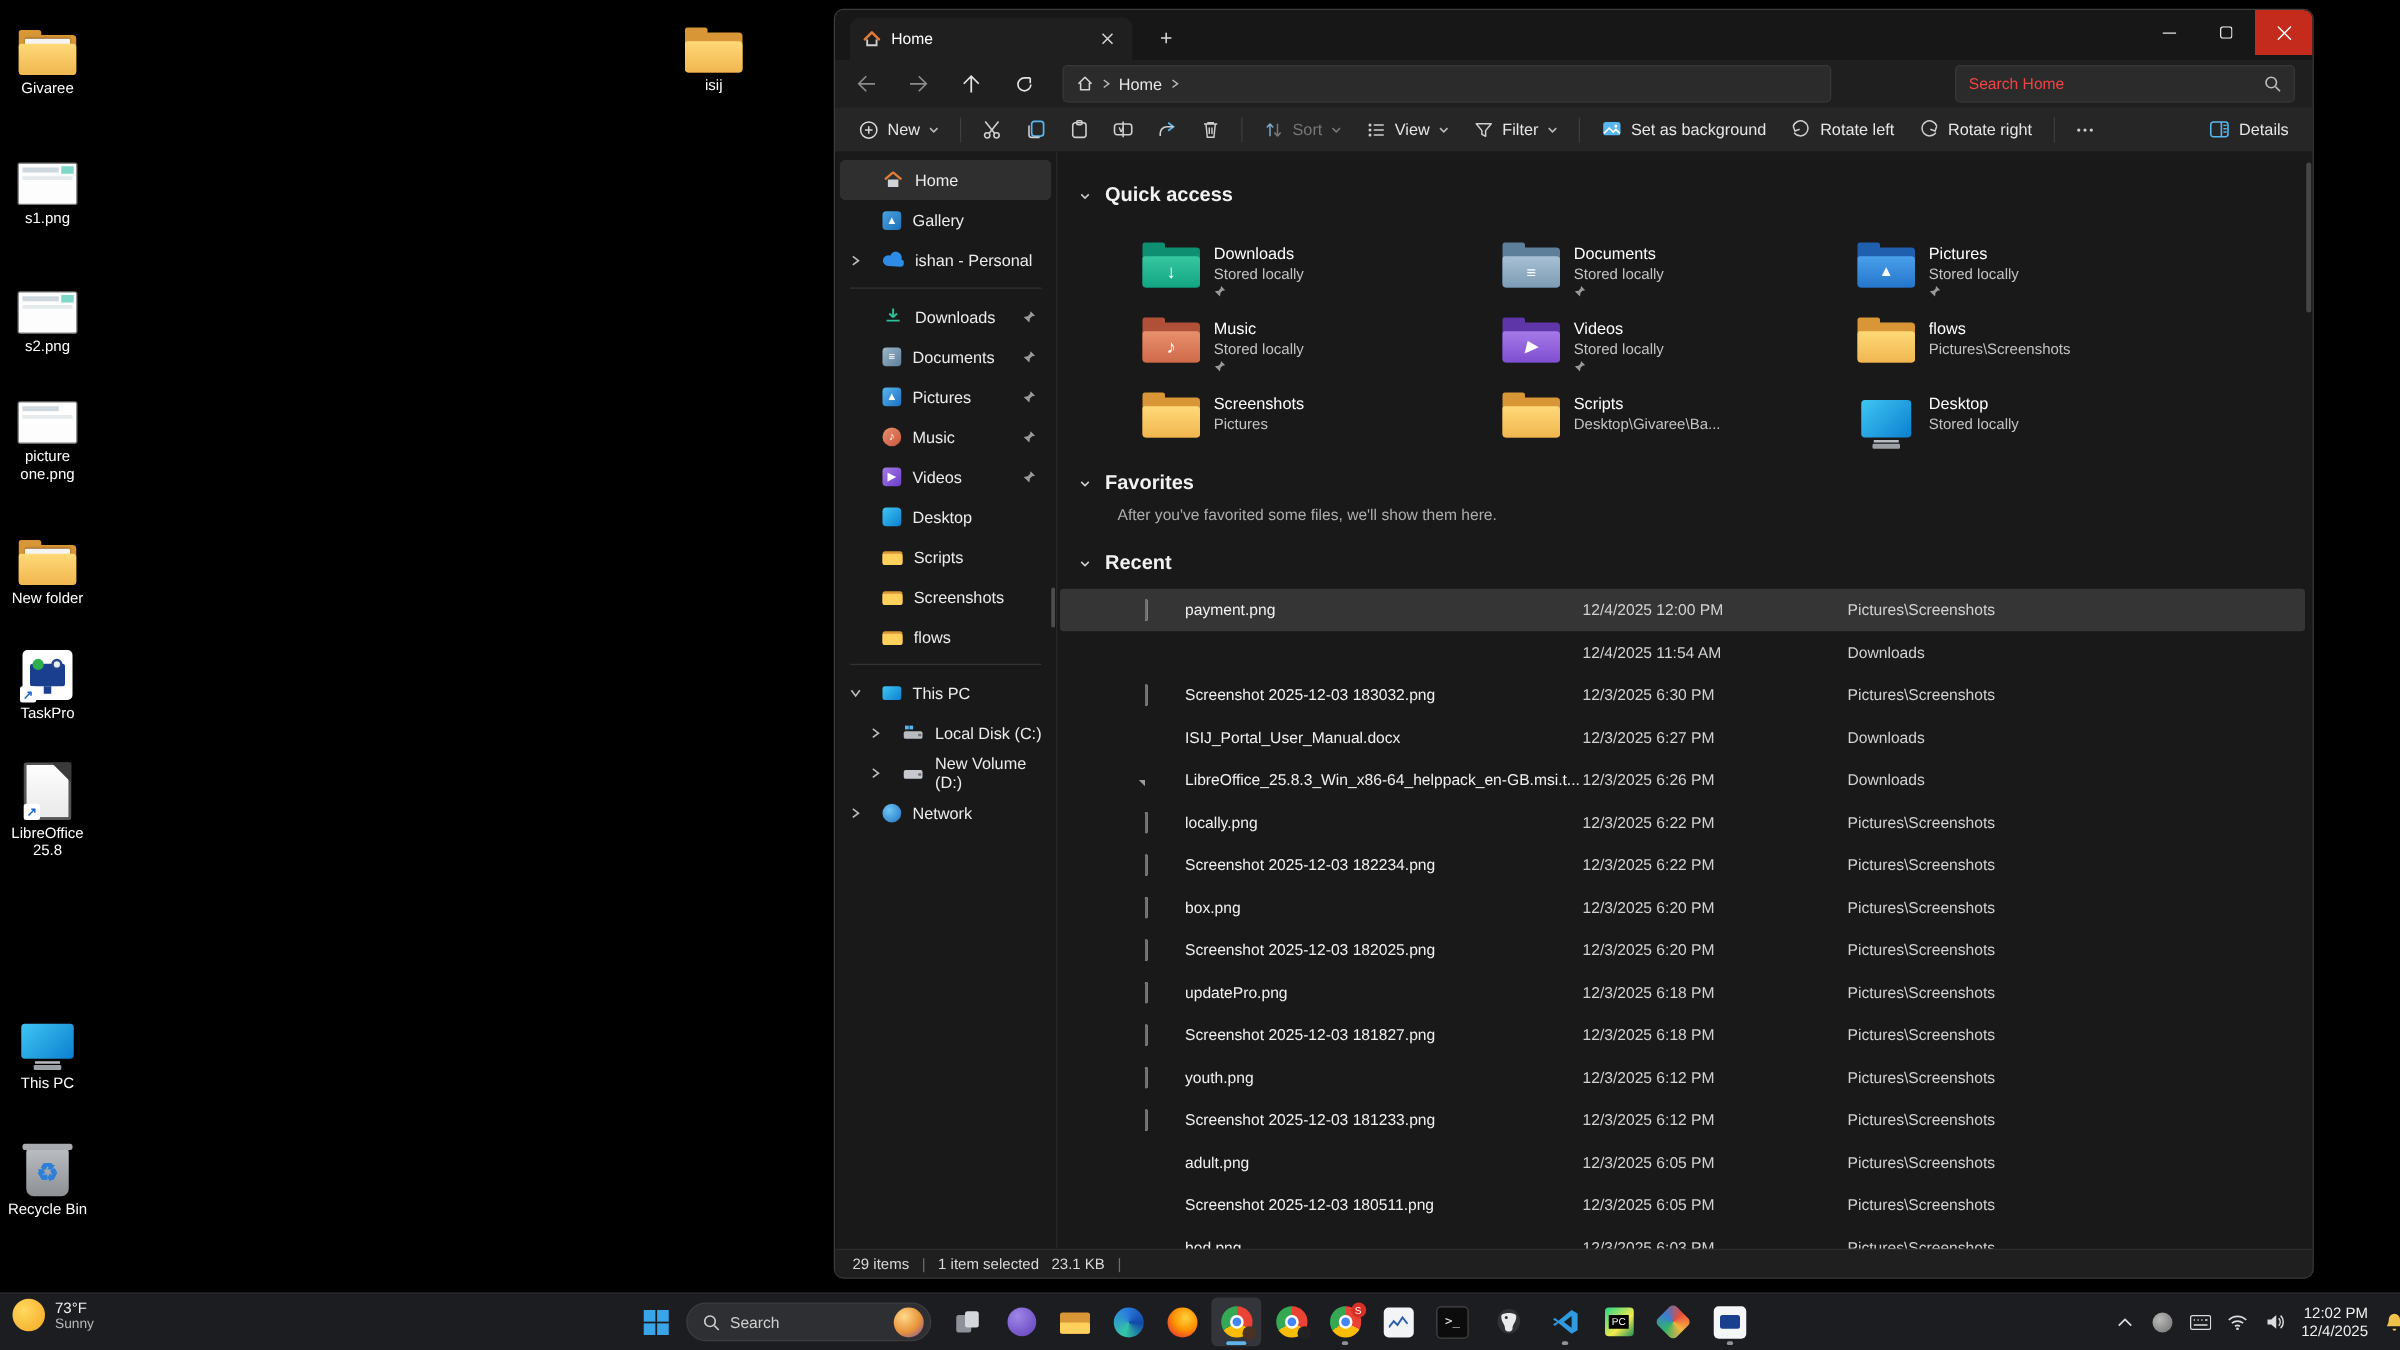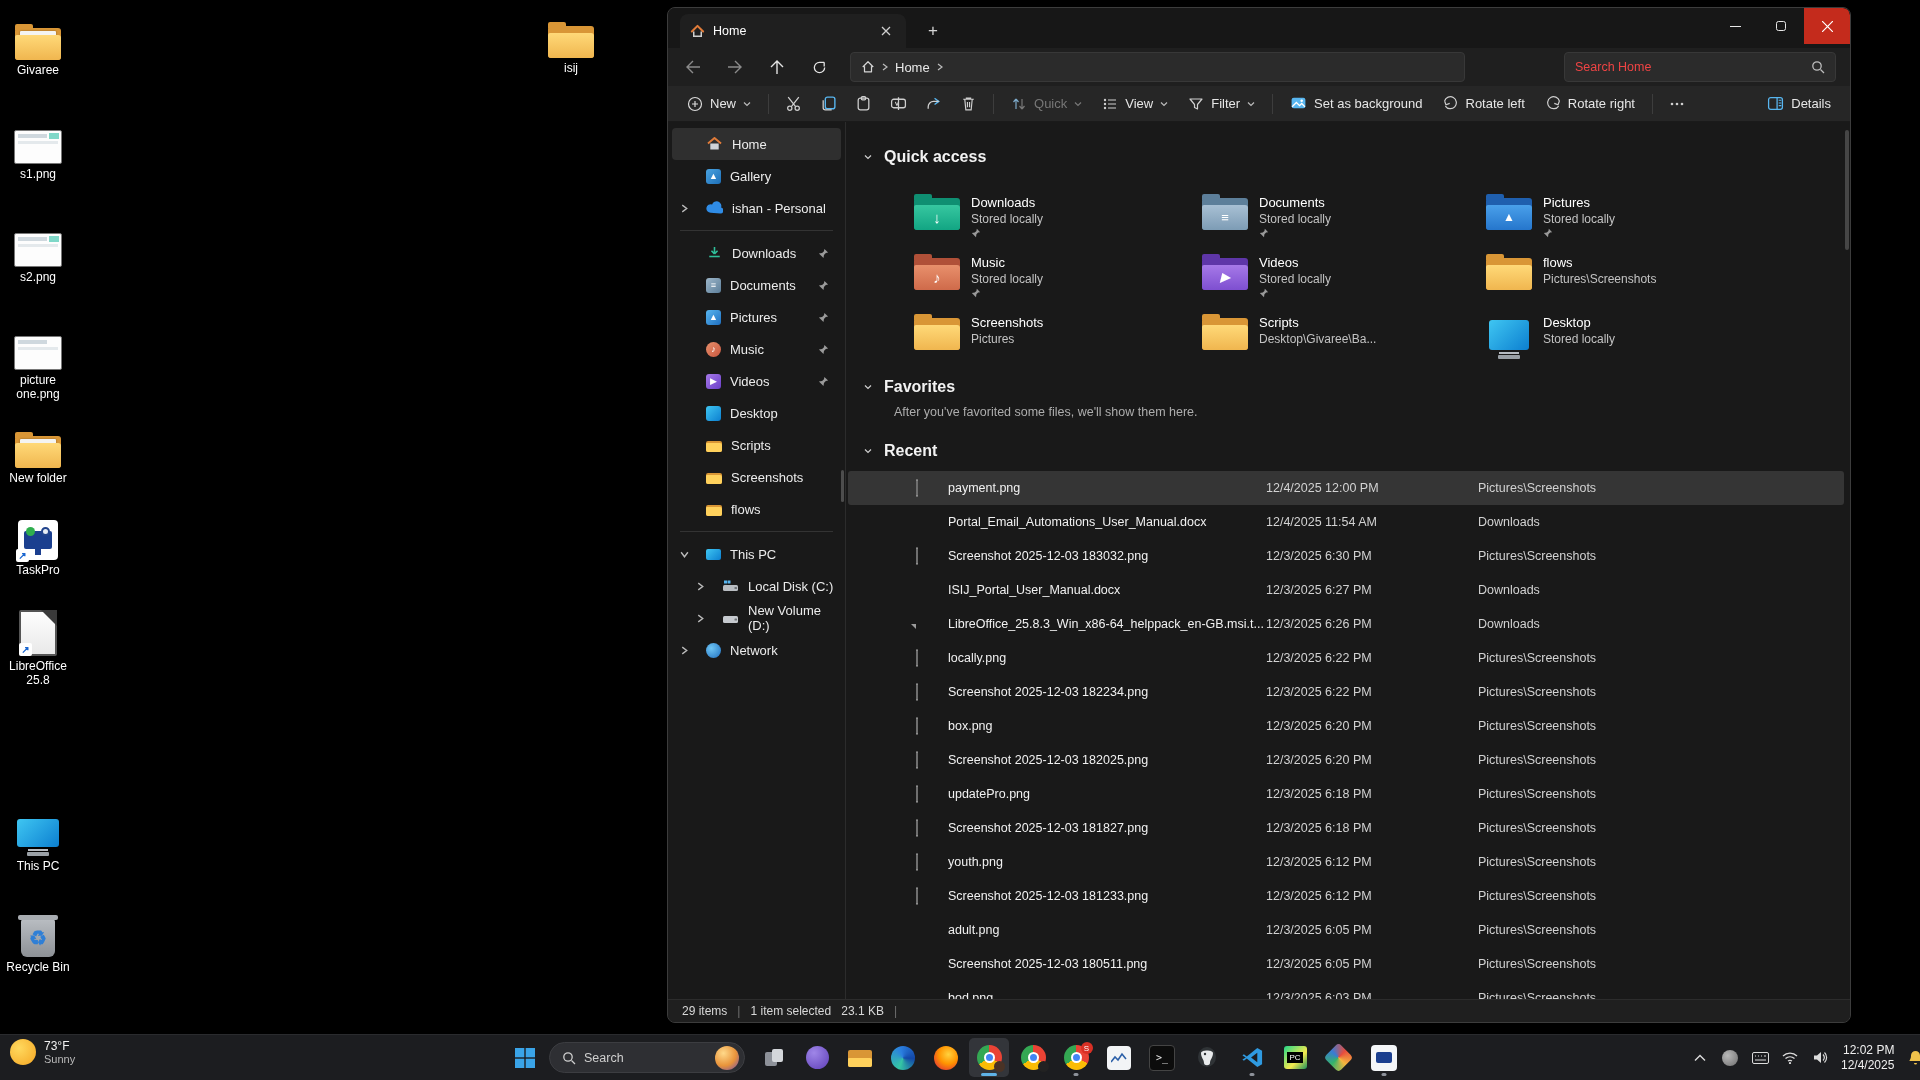--- a/index.html
+++ b/index.html
@@ -173,21 +173,21 @@
     <div class="art">
         <div class="thumb">
           <i></i>
           <i></i>
           <span class="tl"></span>
         </div>
       </div>
     <div class="lbl">s2.png</div>
   </div>
 
-  <div class="dicon" style="left:0;top:326px">
+  <div class="dicon" style="left:0;top:311px">
     <div class="art">
         <div class="thumb">
           <i></i>
           <i></i>
         </div>
       </div>
     <div class="lbl">picture one.png</div>
   </div>
 
   <div class="dicon" style="left:0;top:424px">
@@ -374,21 +374,21 @@
       <svg width="17" height="17" viewBox="0 0 16 16">
           <path d="M3 4 H13 M6 4 V3 h4 v1 M4.5 4 L5.5 14 h5 L11.5 4 M7 6.5 V11.5 M9 6.5 V11.5" fill="none" stroke="#cfcfcf" stroke-width="1.1"></path>
         </svg>
     </div>
     <div class="tsep"></div>
     <div class="tbtn disabled">
       <svg width="16" height="16" viewBox="0 0 16 16">
           <path d="M5 3 V13 M5 3 L2.5 6 M5 3 L7.5 6" fill="none" stroke="#7da9c9" stroke-width="1.2"></path>
           <path d="M11 13 V3 M11 13 L8.5 10 M11 13 L13.5 10" fill="none" stroke="#777" stroke-width="1.2"></path>
         </svg>
-      <span>Quick</span>
+      <span>Sort</span>
       <svg class="chev" viewBox="0 0 8 8">
           <path d="M1 2.5 L4 5.5 L7 2.5" fill="none" stroke="#777" stroke-width="1.2"></path>
         </svg>
     </div>
     <div class="tbtn">
       <svg width="16" height="16" viewBox="0 0 16 16">
           <circle cx="3" cy="4" r="1.2" fill="#cfcfcf"></circle>
           <path d="M6 4 H14" stroke="#cfcfcf" stroke-width="1.2"></path>
           <circle cx="3" cy="8" r="1.2" fill="#cfcfcf"></circle>
           <path d="M6 8 H14" stroke="#cfcfcf" stroke-width="1.2"></path>
@@ -703,21 +703,20 @@
     </div>
 
     <div class="frow sel" style="top:349px">
       <span class="fic"><span class="imgthumb"></span></span>
       <span class="nm">payment.png</span>
         <span class="dt">12/4/2025 12:00 PM</span>
         <span class="lc">Pictures\Screenshots</span>
     </div>
     <div class="frow" style="top:383px">
       <span class="fic"><span class="docx"></span></span>
-      <span class="nm">Portal_Email_Automations_User_Manual.docx</span>
         <span class="dt">12/4/2025 11:54 AM</span>
         <span class="lc">Downloads</span>
     </div>
     <div class="frow" style="top:417px">
       <span class="fic"><span class="imgthumb"></span></span>
       <span class="nm">Screenshot 2025-12-03 183032.png</span>
         <span class="dt">12/3/2025 6:30 PM</span>
         <span class="lc">Pictures\Screenshots</span>
     </div>
     <div class="frow" style="top:451px">

